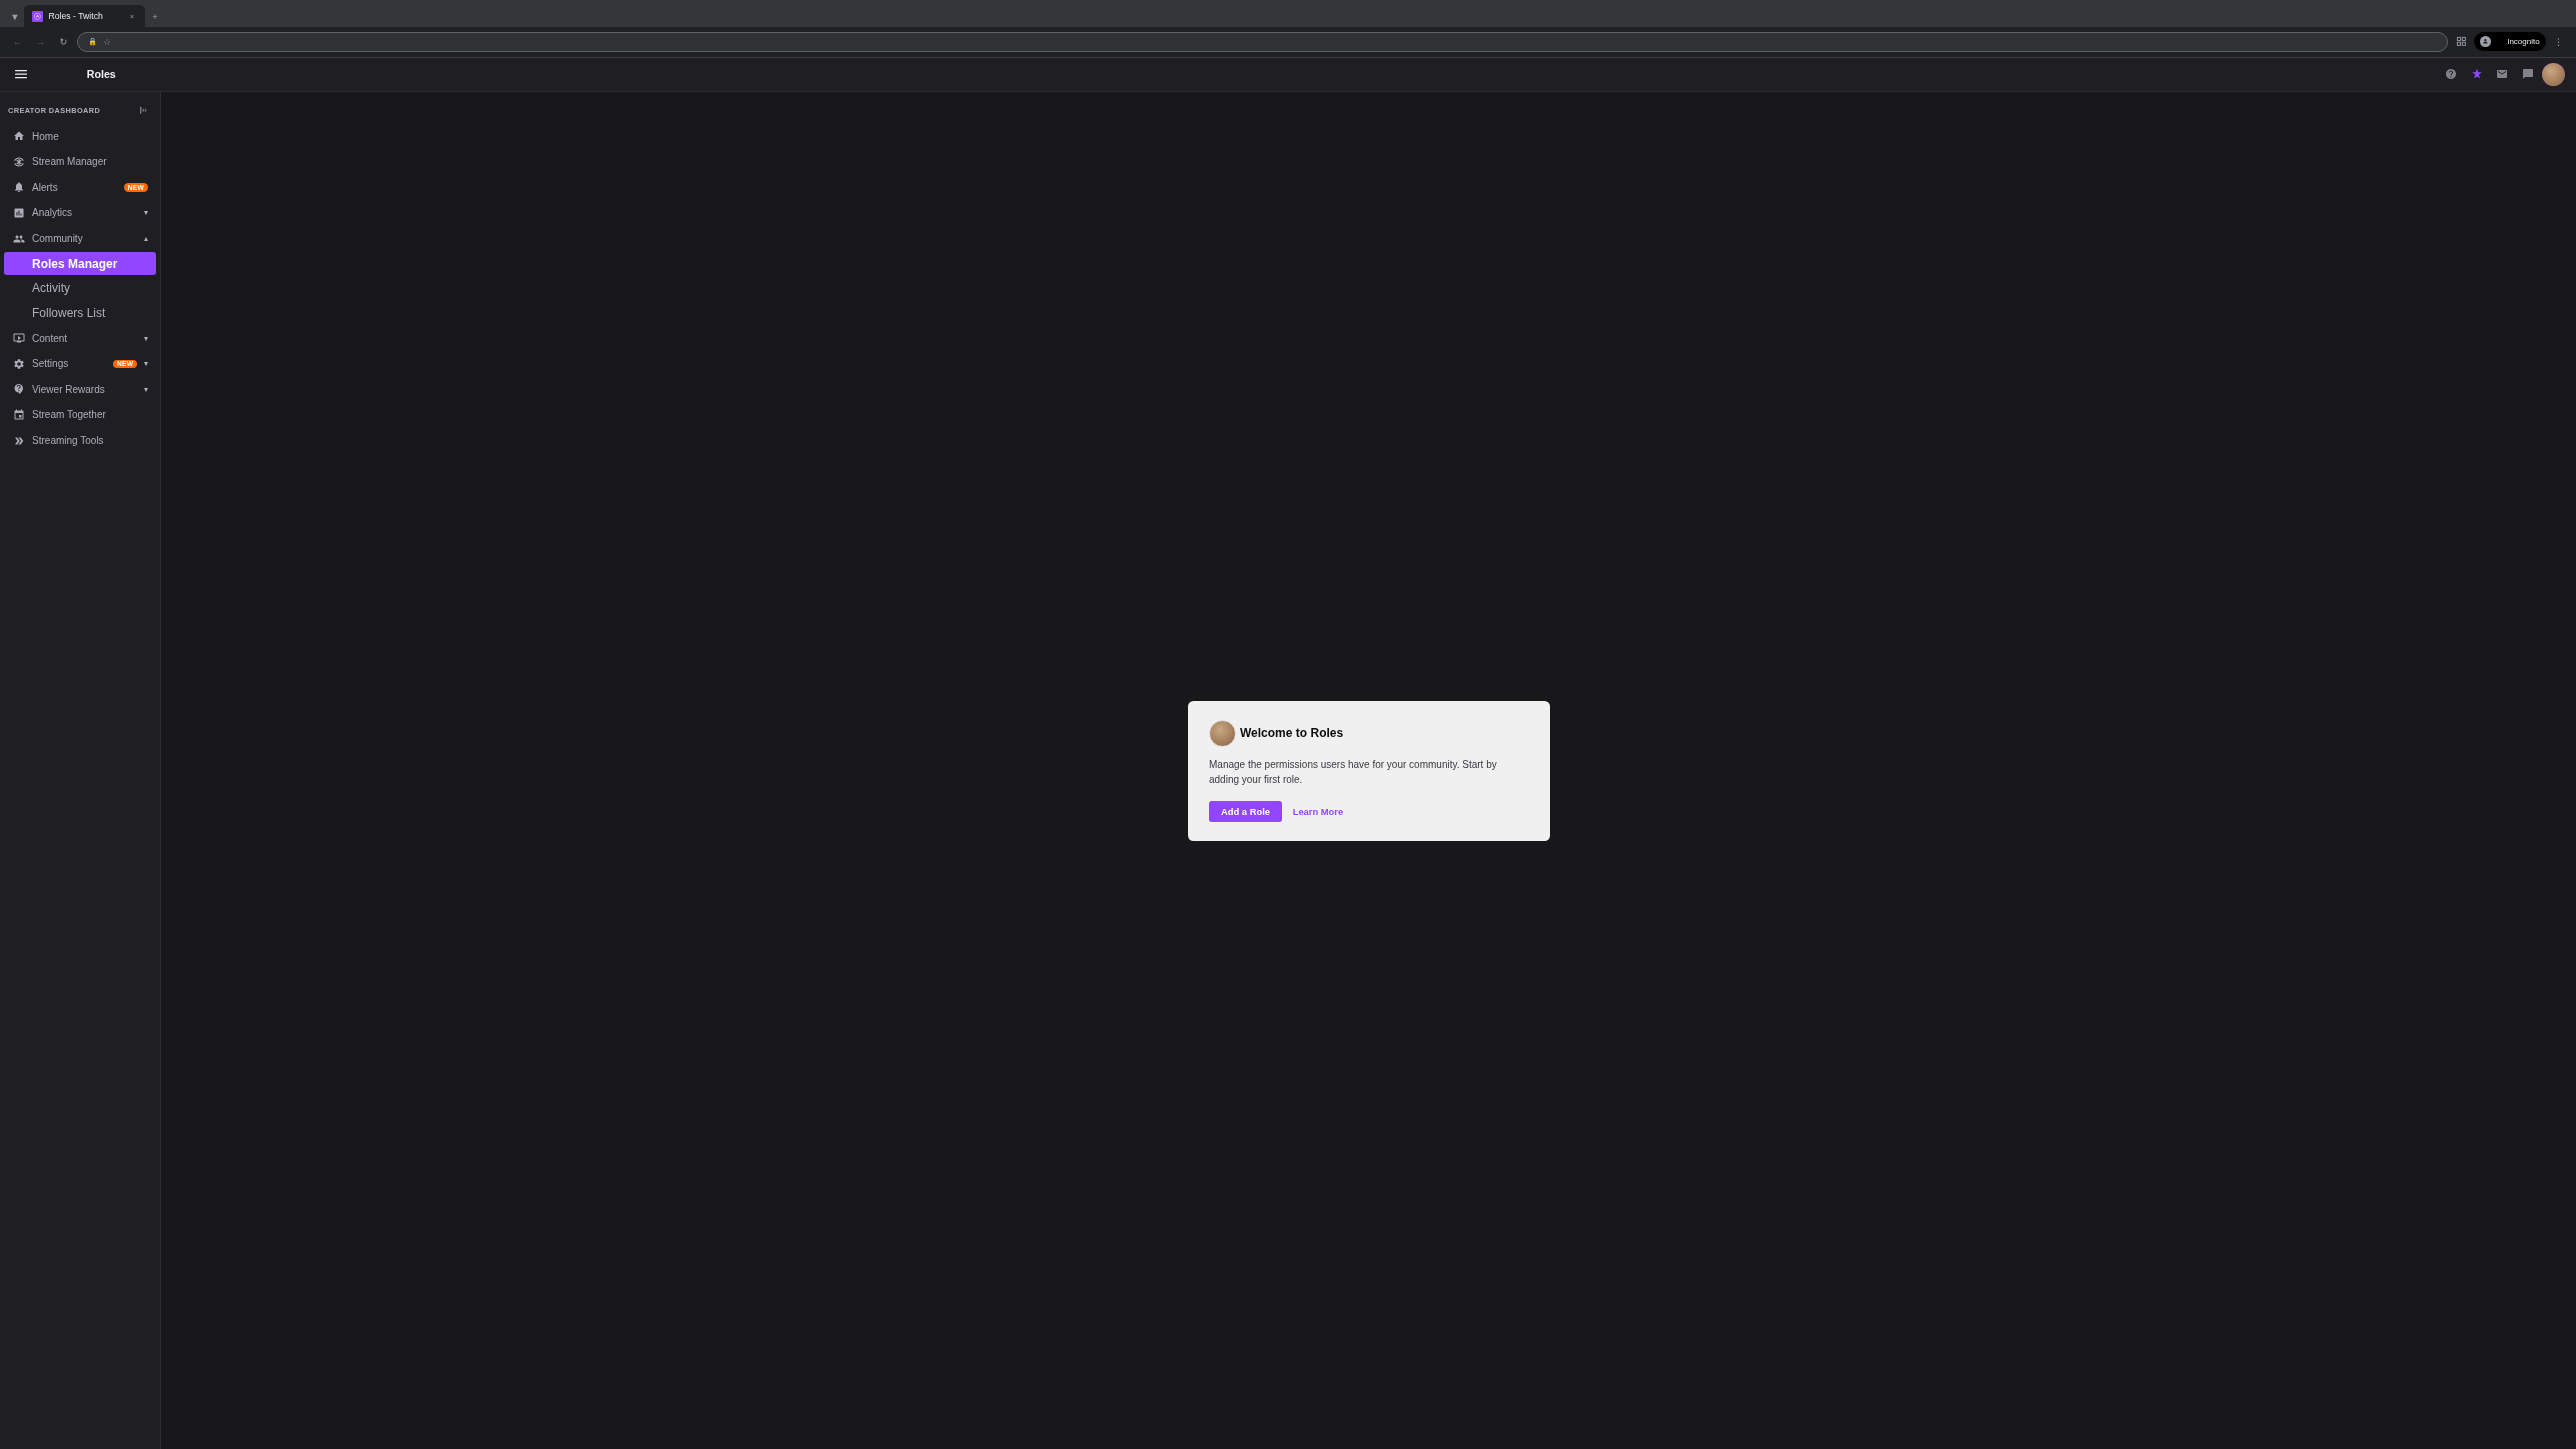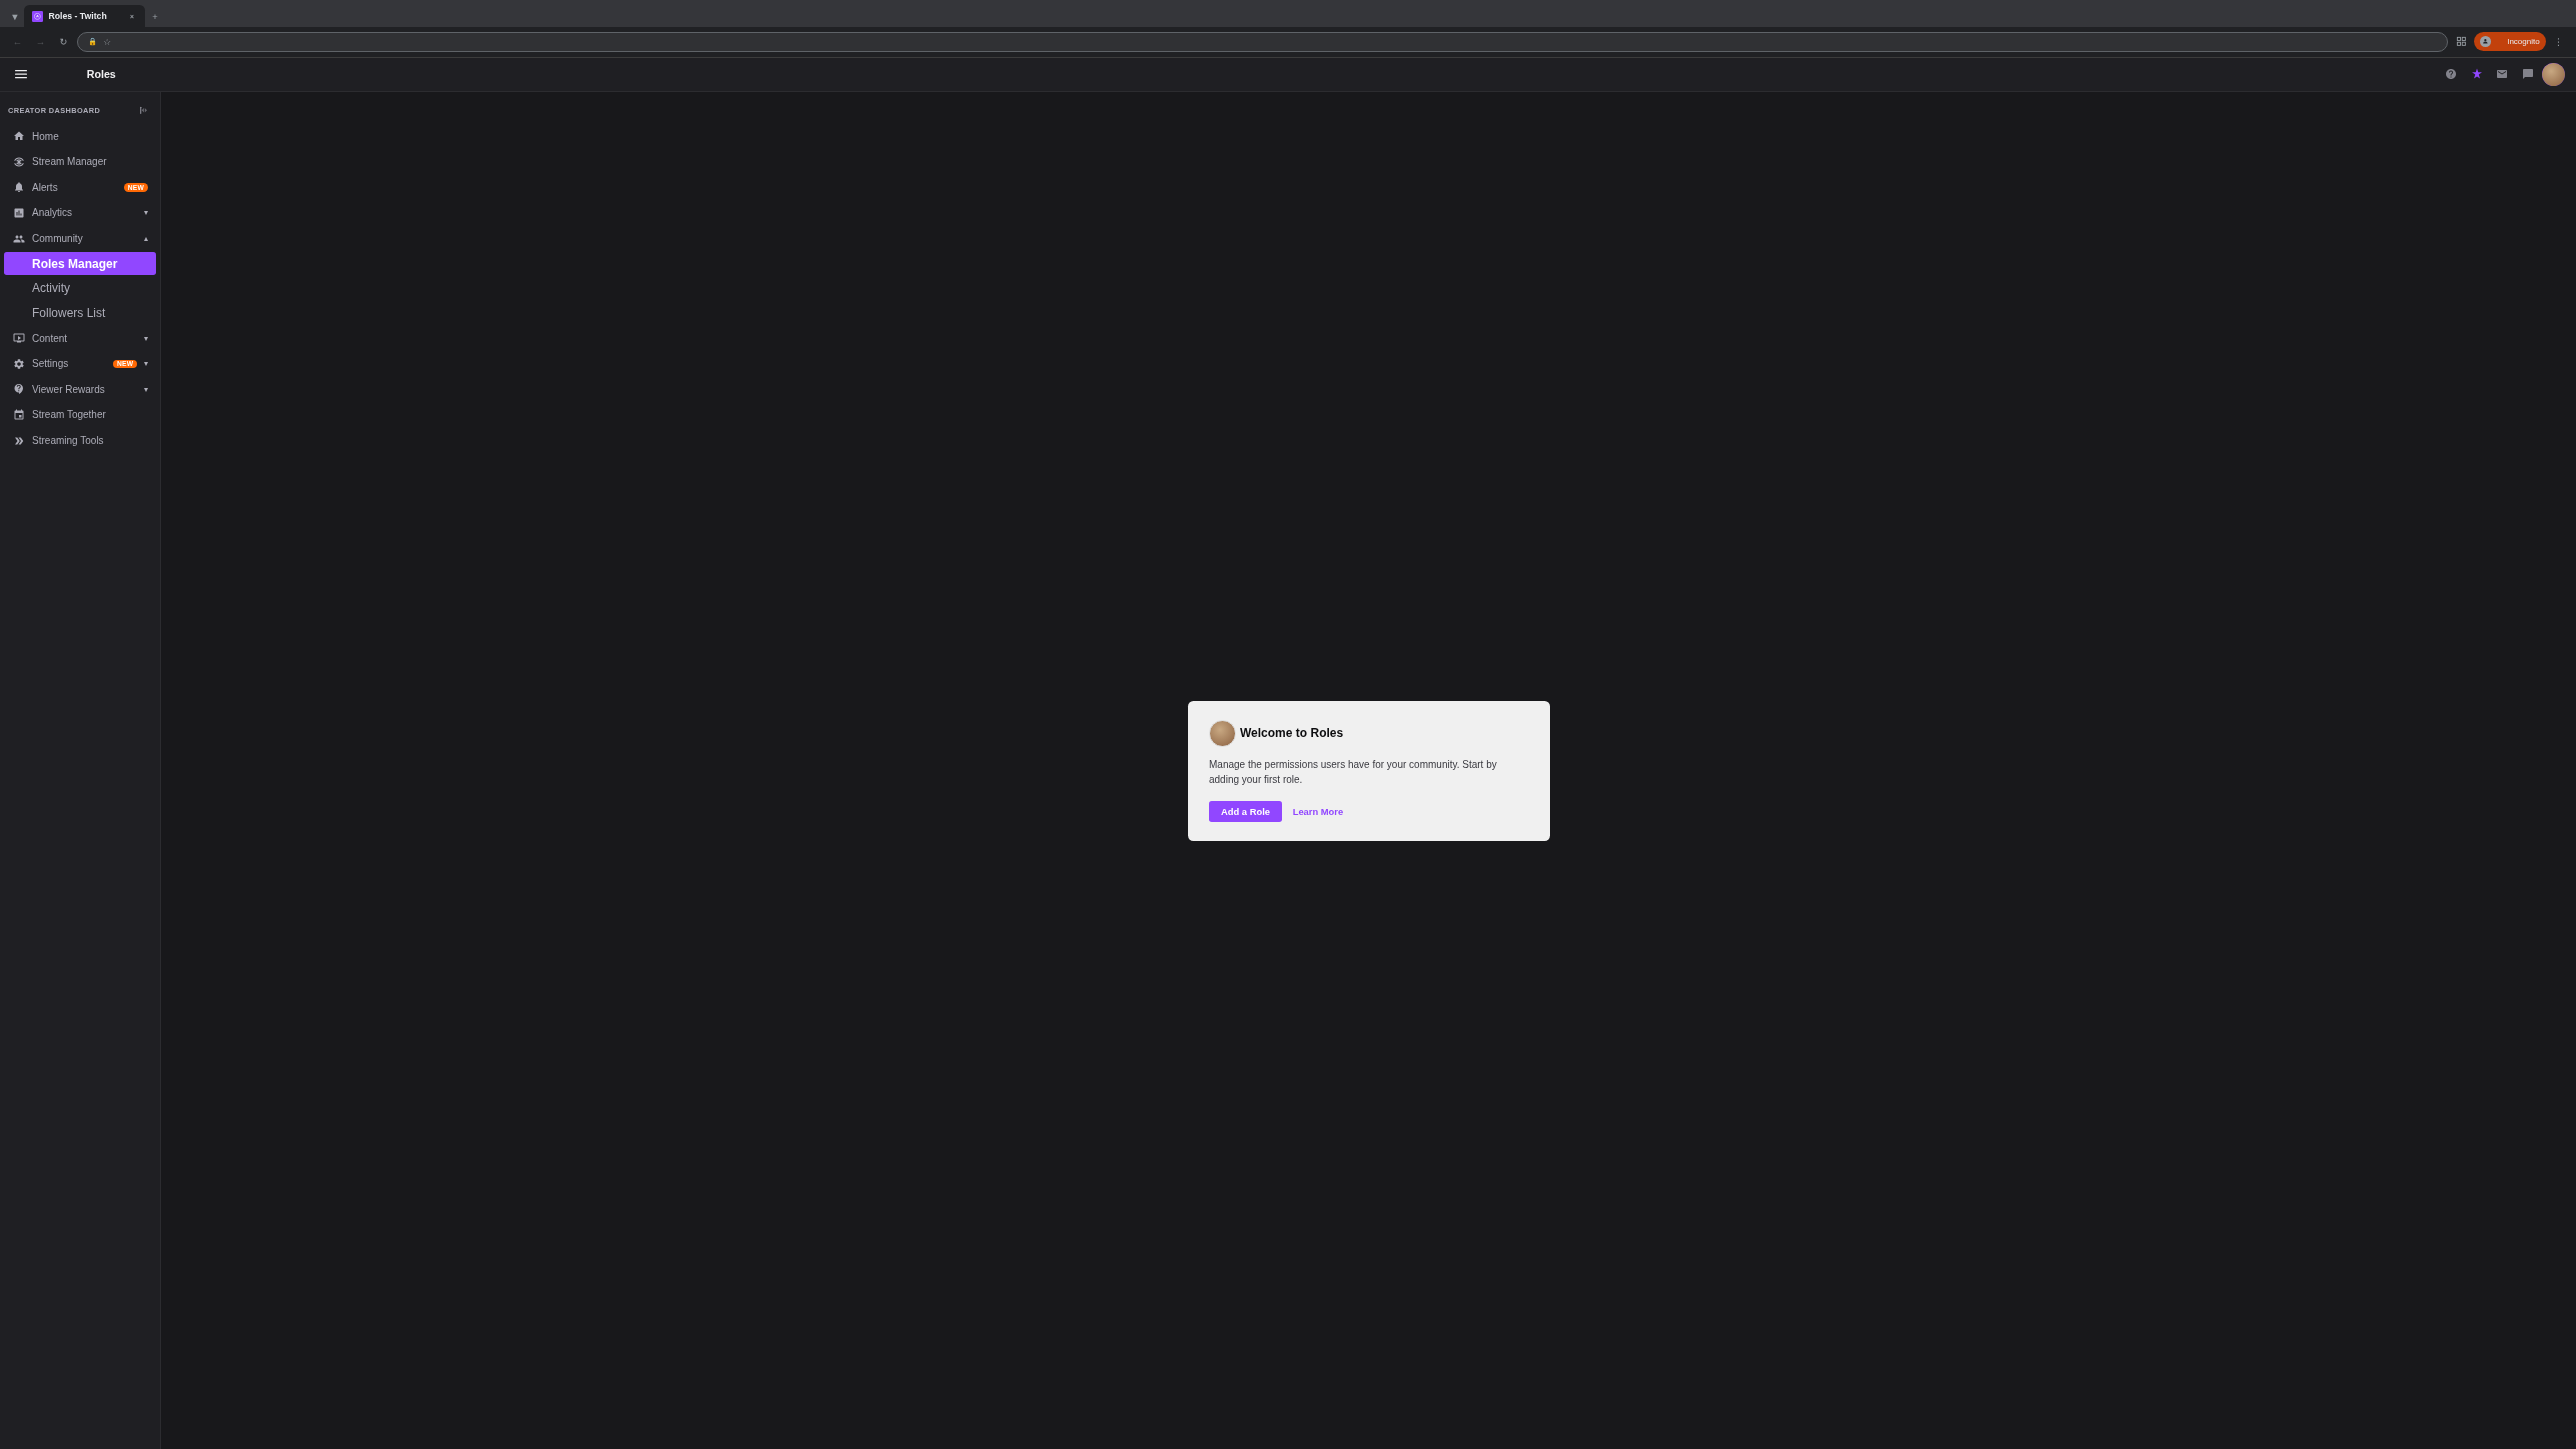--- a/index.html
+++ b/index.html
@@ -38,21 +38,20 @@
       align-items: center;
       background: #202124;
       border-radius: 5.4px 5.4px 0 0;
       padding: 0 8px;
       height: 21.5px;
       min-width: 121px;
       max-width: 161px;
       gap: 5.4px;
       color: #e8eaed;
       font-size: 8.7px;
-      font-weight: bold;
     }
     .browser-tab .tab-favicon {
       width: 10.7px;
       height: 10.7px;
       background: #9147ff;
       border-radius: 1.3px;
       display: flex; align-items: center; justify-content: center;
       font-size: 6px;
       color: white;
       font-weight: bold;
@@ -116,21 +115,21 @@
     .nav-right-btn {
       width: 19px; height: 19px;
       display: flex; align-items: center; justify-content: center;
       border-radius: 50%;
       cursor: pointer;
       color: #9aa0a6;
       font-size: 9.4px;
     }
     .incognito-badge {
       display: flex; align-items: center; gap: 16px;
-      background: #c2410c;
+      background: #000000;
       border-radius: 13.4px;
       padding: 1.3px 6.7px;
       font-size: 8px;
       color: #e8eaed;
       height: 19px;
     }
     .incognito-badge .incog-icon {
       width: 10.7px; height: 10.7px;
       border-radius: 50%;
       background: #9aa0a6;

